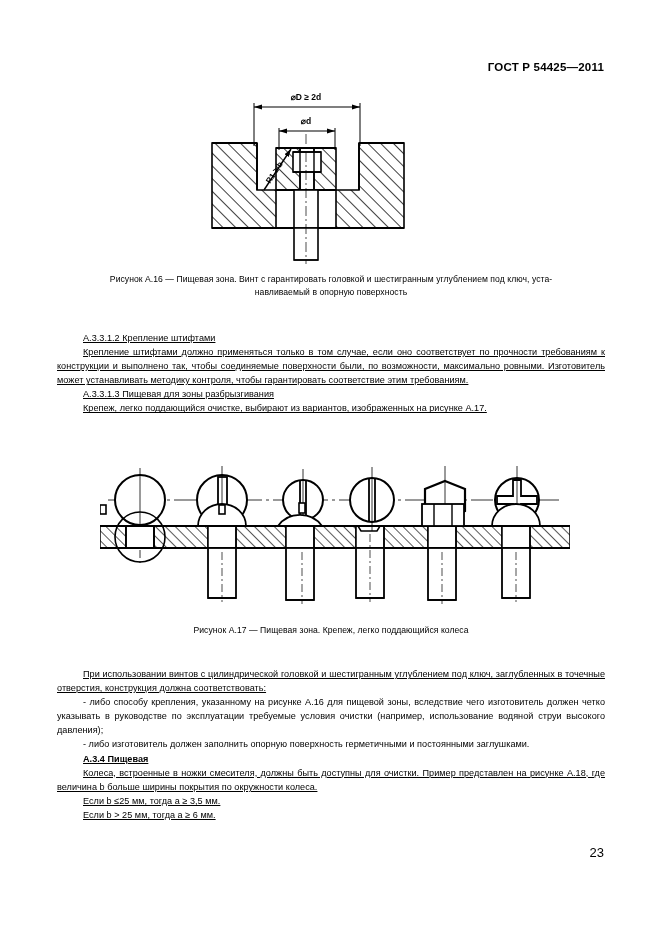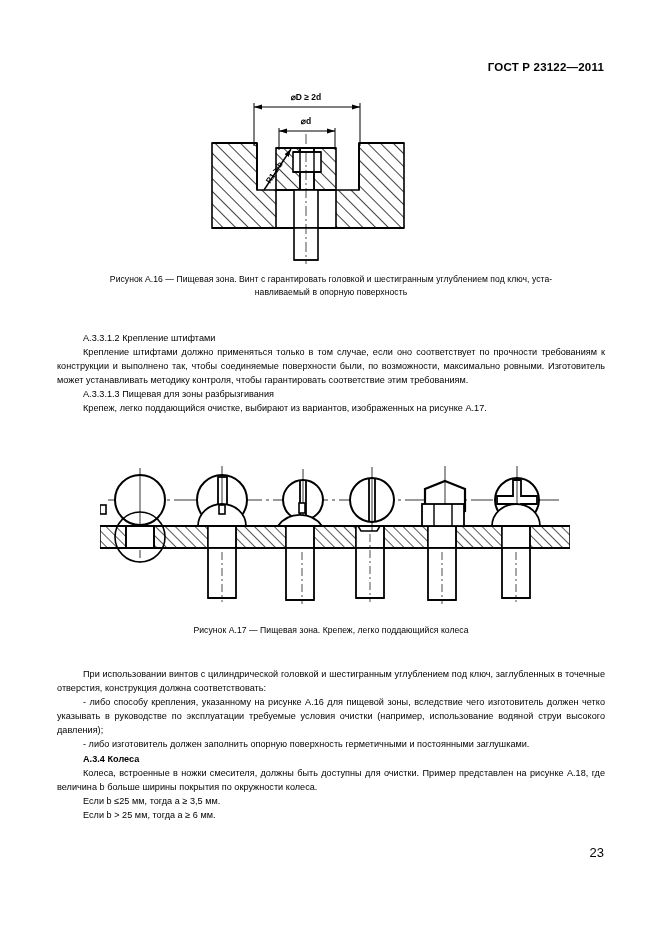--- a/index.html
+++ b/index.html
@@ -52,20 +52,21 @@
     font-size: 9.1px;
     line-height: 14.1px;
     text-align: justify;
     letter-spacing: 0.03px;
   }
   .text-block p {
     margin: 0;
   }
   .indent {
     text-indent: 26px;
+    text-decoration: underline;
   }
   .indent-dash {
     text-indent: 26px;
   }
   .hdr {
     font-weight: bold;
   }
   .nojust {
     text-align: left;
   }
@@ -78,21 +79,21 @@
     font-size: 13px;
   }
 
   svg { display: block; }
 </style>
 </head>
 <body>
 
 <div id="page">
 
-  <div class="doc-header">ГОСТ Р 23122—2011</div>
+  <div class="doc-header">ГОСТ Р 54425—2011</div>
 
   <div class="figure" style="left:208px; top:86px;">
     <svg width="250" height="180" viewBox="0 0 250 180">
       <defs>
         <pattern id="hatchR" width="9" height="9" patternUnits="userSpaceOnUse" patternTransform="rotate(-45)">
           <line x1="0" y1="0" x2="0" y2="9" stroke="#000" stroke-width="1.5"></line>
         </pattern>
         <marker id="arrL" markerWidth="9" markerHeight="7" refX="8" refY="3.5" orient="auto" markerUnits="userSpaceOnUse">
           <path d="M8,3.5 L0,1 L0,6 Z" fill="#000"></path>
         </marker>
@@ -295,21 +296,21 @@
   </div>
 
   <div class="figure-caption" style="left:57px; top:624px; width:548px;">
     <div>Рисунок  А.17 — Пищевая зона. Крепеж, легко поддающийся колеса</div>
   </div>
 
   <div class="text-block" style="top:667px;">
     <p class="indent">При использовании винтов с цилиндрической головкой и шестигранным углублением под ключ, заглубленных в точечные отверстия, конструкция должна соответствовать:</p>
     <p class="indent-dash">-  либо  способу  крепления,  указанному  на  рисунке  А.16  для  пищевой  зоны,  вследствие  чего  изготовитель должен  четко  указывать  в  руководстве  по  эксплуатации  требуемые  условия  очистки  (например,  использование водяной струи высокого давления);</p>
     <p class="indent-dash">-  либо изготовитель должен заполнить опорную поверхность герметичными и постоянными заглушками.</p>
-    <p class="indent hdr">А.3.4  Колеса</p>
+    <p class="indent hdr">А.3.4  Пищевая</p>
     <p class="indent">Колеса, встроенные в ножки смесителя, должны быть доступны для очистки. Пример представлен на рисунке А.18, где величина b больше ширины покрытия по окружности колеса.</p>
     <p class="indent nojust">Если b ≤25 мм, тогда a ≥ 3,5 мм.</p>
     <p class="indent nojust">Если b &gt; 25 мм, тогда a ≥ 6 мм.</p>
   </div>
 
   <div class="page-number">23</div>
 
 </div>
 
 </body></html>

